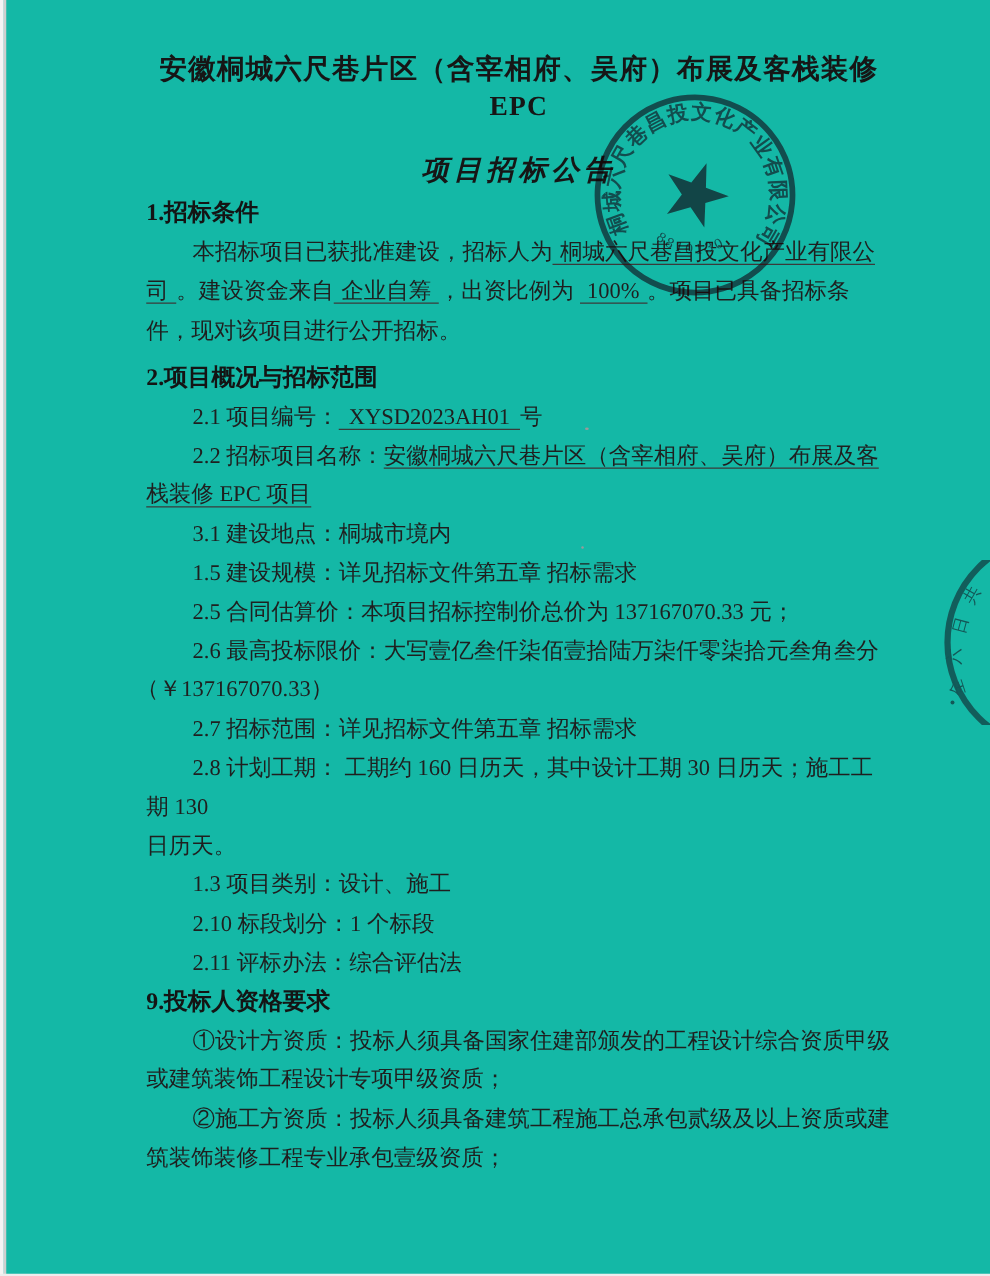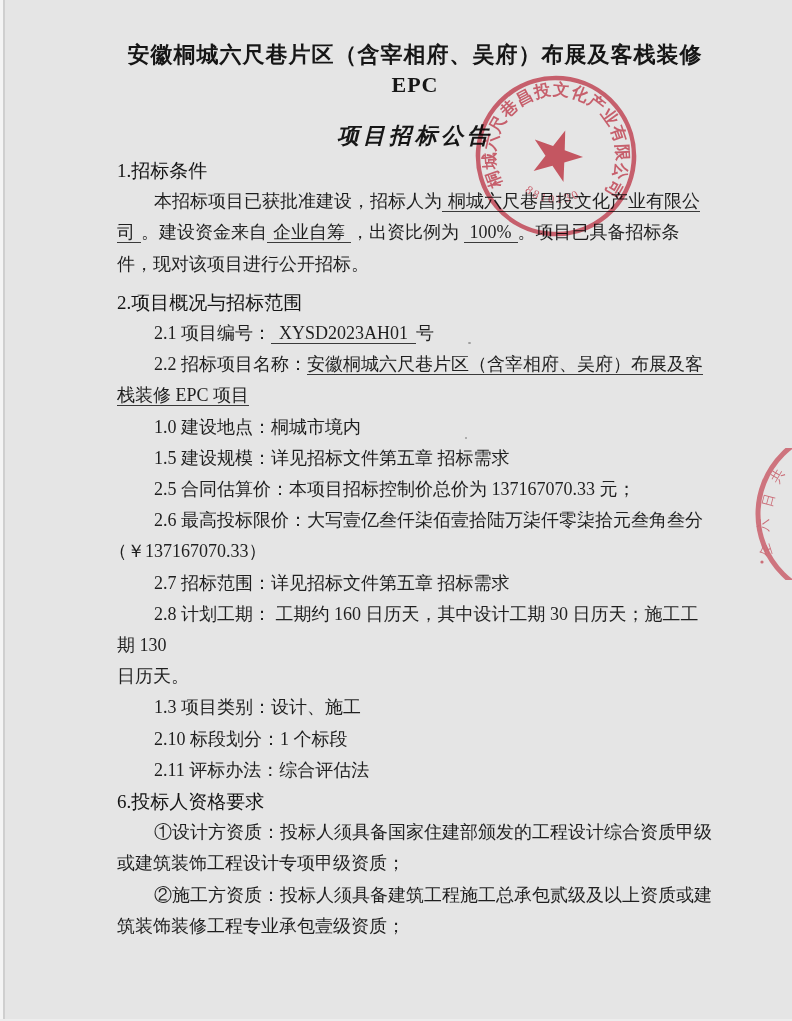--- a/index.html
+++ b/index.html
@@ -2,32 +2,32 @@
 <html><head>
 <meta charset="utf-8">
 <style>
   html,body{margin:0;padding:0;}
   body{
     width:792px;height:1021px;position:relative;overflow:hidden;
     background:#ffffff;
     font-family:"Liberation Serif","DejaVu Serif",serif;
     color:#1f1f1f;
   }
-  .page{position:absolute;inset:0;background:#e5e5e5;}
+  .page{position:absolute;inset:0;background:#14b8a6;}
   .scan-band-left{position:absolute;left:0;top:0;bottom:0;width:3px;background:#f4f4f4;}
   .scan-line-left{position:absolute;left:3px;top:0;bottom:0;width:2px;background:#cfcfcf;}
   .scan-shade-bottom{position:absolute;left:0;right:0;bottom:0;height:2px;background:#ededed;}
 
   .doc{position:absolute;left:117px;right:79px;top:40px;}
 
   .title{font-size:22px;line-height:30px;font-weight:bold;text-align:center;
          letter-spacing:1px;color:#161616;}
   .title2{margin-top:21px;letter-spacing:4px;margin-bottom:4px;font-style:italic;}
 
-  .h{font-size:19px;font-weight:normal;line-height:31.2px;color:#141414;margin:0;}
+  .h{font-size:19px;font-weight:bold;line-height:31.2px;color:#141414;margin:0;}
   .h.gap{margin-top:7px;}
 
   .para{margin:0;font-size:18px;line-height:31.2px;letter-spacing:0;}
   .indent{text-indent:37px;}
 
   .u{border-bottom:1.3px solid #3a3a3a;}
   .pad{padding:0 6px;}
   .pad2{padding:0 8px;}
   .block{display:block;text-indent:0;}
   .outdent{margin-left:-8px;}
@@ -63,35 +63,35 @@
     <div class="h">1.招标条件</div>
 
     <p class="para indent"><span>本招标项目已获批准建设，招标人为</span><span class="u pad">桐城六尺巷昌投文化产业有限公司</span><span>。建设资金来自</span><span class="u pad">企业自筹</span><span>，出资比例为</span> <span class="u pad">100%</span><span>。项目已具备招标条件，现对该项目进行公开招标。</span></p>
 
     <div class="h gap">2.项目概况与招标范围</div>
 
     <p class="para indent"><span>2.1 项目编号：</span><span class="u pad2">XYSD2023AH01</span><span>号</span></p>
 
     <p class="para indent"><span>2.2 招标项目名称：</span><span class="u">安徽桐城六尺巷片区（含宰相府、吴府）布展及客栈装修 EPC 项目</span></p>
 
-    <p class="para indent">1.0 建设地点：桐城市境内</p>
+    <p class="para indent">3.1 建设地点：桐城市境内</p>
     <p class="para indent">1.5 建设规模：详见招标文件第五章 招标需求</p>
     <p class="para indent">2.5 合同估算价：本项目招标控制价总价为 137167070.33 元；</p>
 
     <p class="para indent"><span>2.6 最高投标限价：大写壹亿叁仟柒佰壹拾陆万柒仟零柒拾元叁角叁分</span><span class="block outdent">（￥137167070.33）</span></p>
 
     <p class="para indent">2.7 招标范围：详见招标文件第五章 招标需求</p>
 
     <p class="para indent"><span>2.8 计划工期： 工期约 160 日历天，其中设计工期 30 日历天；施工工期 130</span><span class="block">日历天。</span></p>
 
     <p class="para indent">1.3 项目类别：设计、施工</p>
     <p class="para indent">2.10 标段划分：1 个标段</p>
     <p class="para indent">2.11 评标办法：综合评估法</p>
 
-    <div class="h">6.投标人资格要求</div>
+    <div class="h">9.投标人资格要求</div>
 
     <p class="para indent">①设计方资质：投标人须具备国家住建部颁发的工程设计综合资质甲级或建筑装饰工程设计专项甲级资质；</p>
     <p class="para indent">②施工方资质：投标人须具备建筑工程施工总承包贰级及以上资质或建筑装饰装修工程专业承包壹级资质；</p>
 
   </div>
 
   <div class="seal">
     <svg width="170" height="170" viewBox="-85 -85 170 170" xmlns="http://www.w3.org/2000/svg">
       <defs>
         <path id="ringPath" d="M -50,35 A 61 61 0 1 1 50,35" fill="none"></path>

